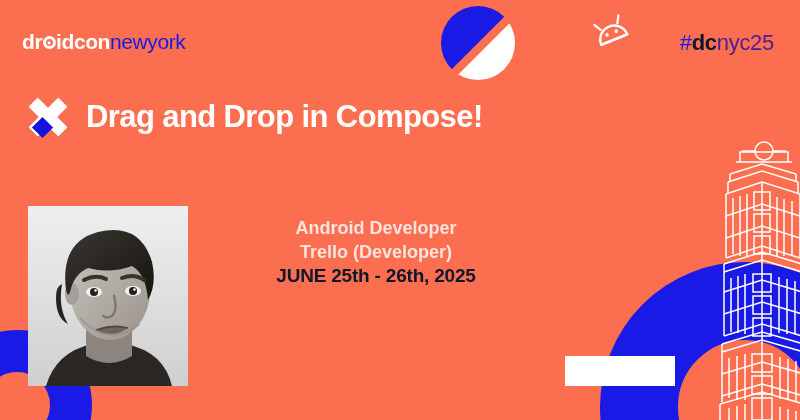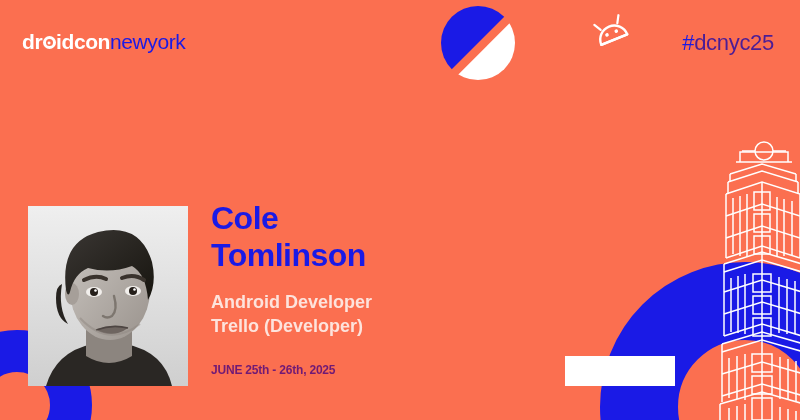--- a/index.html
+++ b/index.html
@@ -4,20 +4,21 @@
 <style>
   html,body{margin:0;padding:0;}
   body{
     width:800px;height:420px;overflow:hidden;
     font-family:"Liberation Sans","DejaVu Sans",sans-serif;
     background:#fb6f50;
   }
   #card{
     position:relative;width:800px;height:420px;overflow:hidden;
     background:#fb6f50;
+    text-align:center;
   }
 
   
   .deco{position:absolute;pointer-events:none;}
 
   
   #ring-left{
     left:-58px;top:330px;width:150px;height:150px;border-radius:50%;
     border:42px solid #1a1ae6;box-sizing:border-box;
   }
@@ -63,21 +64,21 @@
     background:#ffffff;border-radius:50%;transform:translate(-50%,-50%);
   }
 
   #android-icon{position:absolute;left:588px;top:14px;width:48px;height:40px;}
 
   #hashtag{
     position:absolute;right:26px;top:30px;
     font-size:22px;font-weight:400;letter-spacing:-0.3px;white-space:nowrap;
   }
   #hashtag .hash{color:#1a1ae6;}
-  #hashtag .dc{color:#4c1d95;font-weight:400;}
+  #hashtag .dc{color:#0f172a;font-weight:700;}
   #hashtag .rest{color:#4c1d95;}
 
   
   #title-row{position:absolute;left:22px;top:92px;display:flex;align-items:center;}
   #x-mark{position:relative;width:52px;height:50px;flex:0 0 52px;}
   #x-mark .bar{
     position:absolute;left:50%;top:50%;width:42px;height:13px;
     background:#ffffff;border-radius:1px;
   }
   #x-mark .bar.b1{transform:translate(-50%,-50%) rotate(45deg);}
@@ -100,21 +101,21 @@
 
   #speaker-info{position:absolute;left:211px;top:200px;width:330px;}
   #speaker-name{
     color:#1a1ae6;font-size:32px;font-weight:700;line-height:1.16;
     letter-spacing:-0.5px;
   }
   #speaker-role{
     margin-top:17px;color:#fde3dc;font-size:18px;font-weight:700;line-height:1.33;
   }
   #speaker-date{
-    margin-top:24px;color:#701a75;font-size:12px;font-weight:700;letter-spacing:-0.2px;
+    color:#0f172a;font-size:19px;font-weight:700;letter-spacing:-0.2px;
   }
 
   
   #flatiron{position:absolute;left:700px;top:140px;width:104px;height:280px;}
 </style>
 </head>
 <body>
 
 <div id="card">
 
@@ -200,20 +201,28 @@
       <path d="M33 12 L37 5" fill="none" stroke="#ffffff" stroke-width="2.2" stroke-linecap="round"></path>
       <circle cx="19" cy="19" r="1.8" fill="#ffffff"></circle>
       <circle cx="29" cy="19" r="1.8" fill="#ffffff"></circle>
     </g>
   </svg>
 
   <div id="hashtag">
     <span class="hash">#</span><span class="dc">dc</span><span class="rest">nyc25</span>
   </div>
 
+  <div id="title-row">
+    <div id="x-mark">
+      <div class="bar b1"></div>
+      <div class="bar b2"></div>
+      <div class="sq"></div>
+    </div>
+    <div id="title-text">Drag and Drop in Compose!</div>
+  </div>
 
   <div id="photo">
     <svg viewBox="0 0 160 180" preserveAspectRatio="xMidYMid slice">
       <defs>
         <linearGradient id="bgg" x1="0" y1="0" x2="0" y2="1">
           <stop offset="0" stop-color="#efefef"></stop>
             <stop offset="1" stop-color="#cfcfcf"></stop>
         </linearGradient>
         <linearGradient id="skin" x1="0" y1="0" x2="1" y2="1">
           <stop offset="0" stop-color="#c9c4bf"></stop>
@@ -250,24 +259,20 @@
       <path d="M86 90 q4 14 -2 20 q-5 3 -9 0" stroke="#7d766f" stroke-width="2.4" fill="none" stroke-linecap="round"></path>
 
       <path d="M68 124 q16 -7 32 -2 q-15 11 -32 2 z" fill="#6e6560"></path>
       <path d="M68 124 q16 -6 32 -2" stroke="#4d4542" stroke-width="1.6" fill="none"></path>
 
       <path d="M52 112 q28 30 60 6" stroke="#8f8882" stroke-width="2" fill="none" opacity="0.5"></path>
     </svg>
   </div>
 
   <div id="speaker-info">
-    <div id="speaker-name">
-      <div>Cole</div>
-      <div>Tomlinson</div>
-    </div>
     <div id="speaker-role">
       <div>Android Developer</div>
       <div>Trello (Developer)</div>
     </div>
     <div id="speaker-date">JUNE 25th - 26th, 2025</div>
   </div>
 
 </div>
 
 </body></html>

